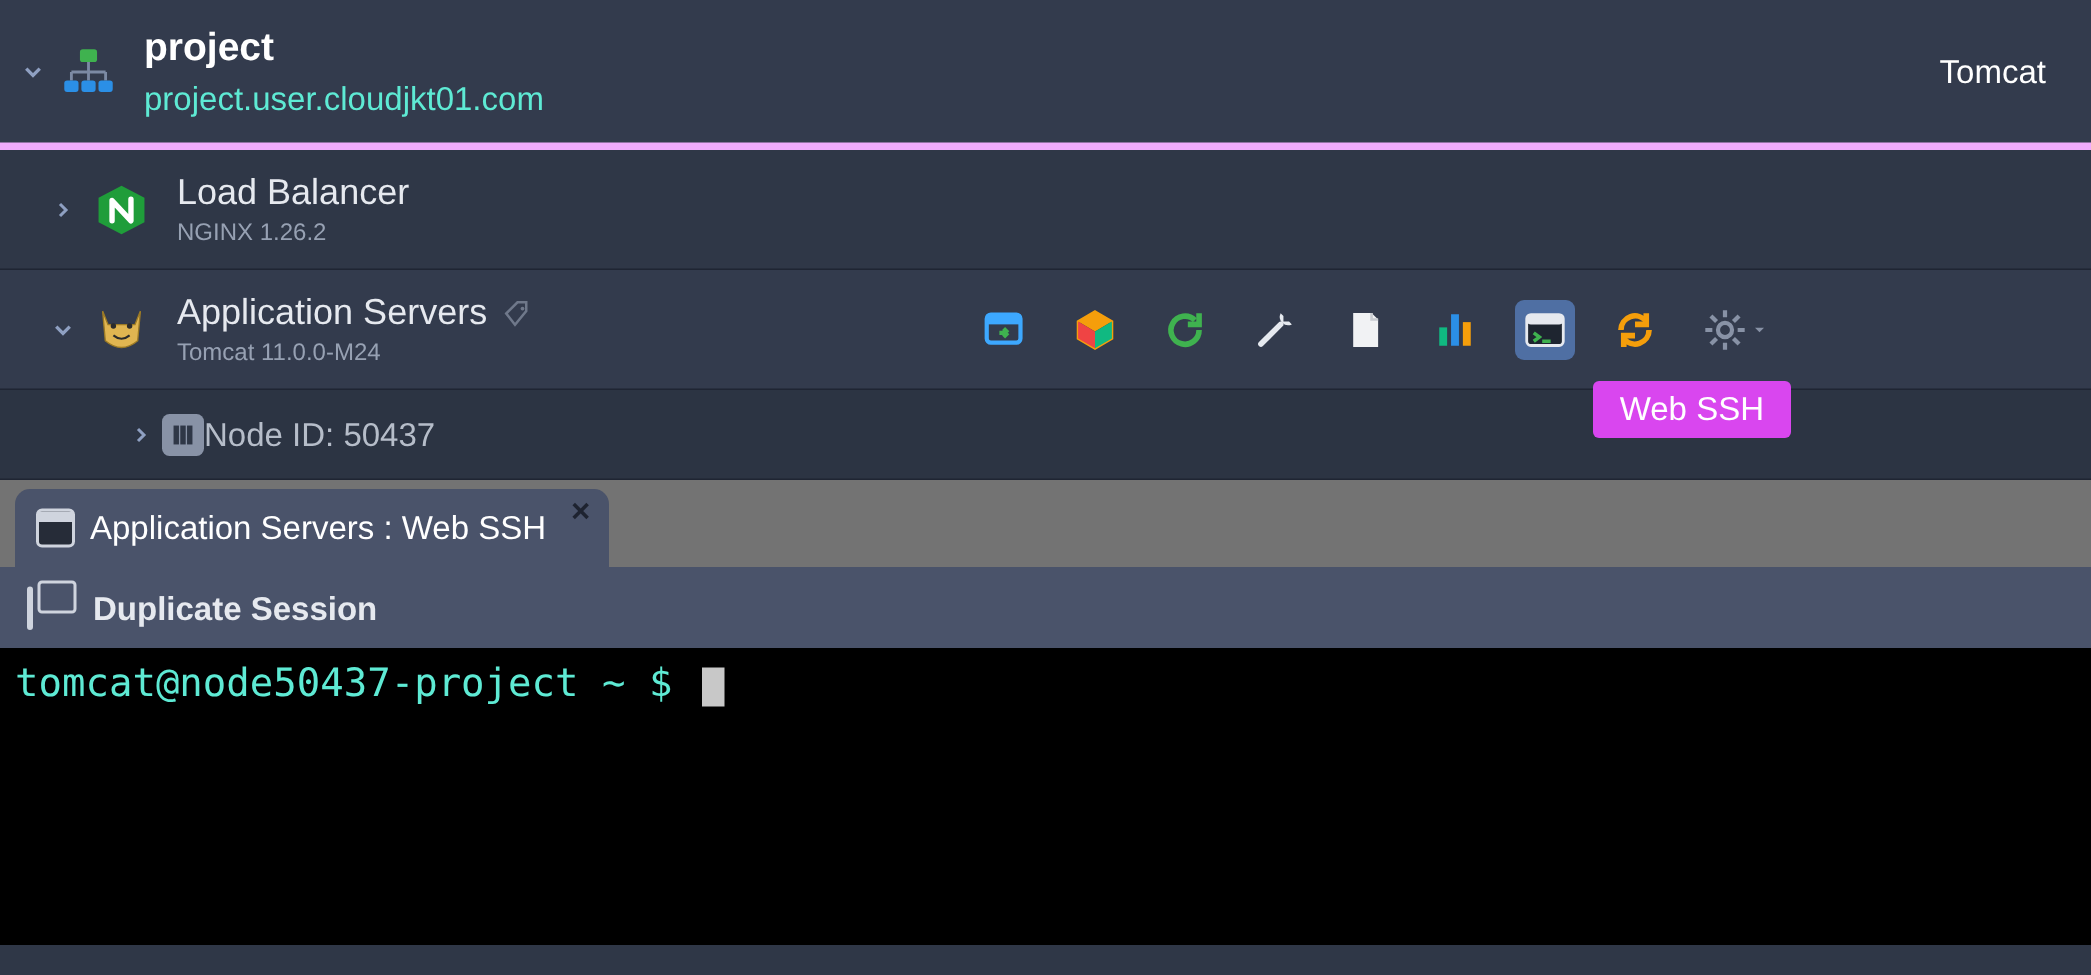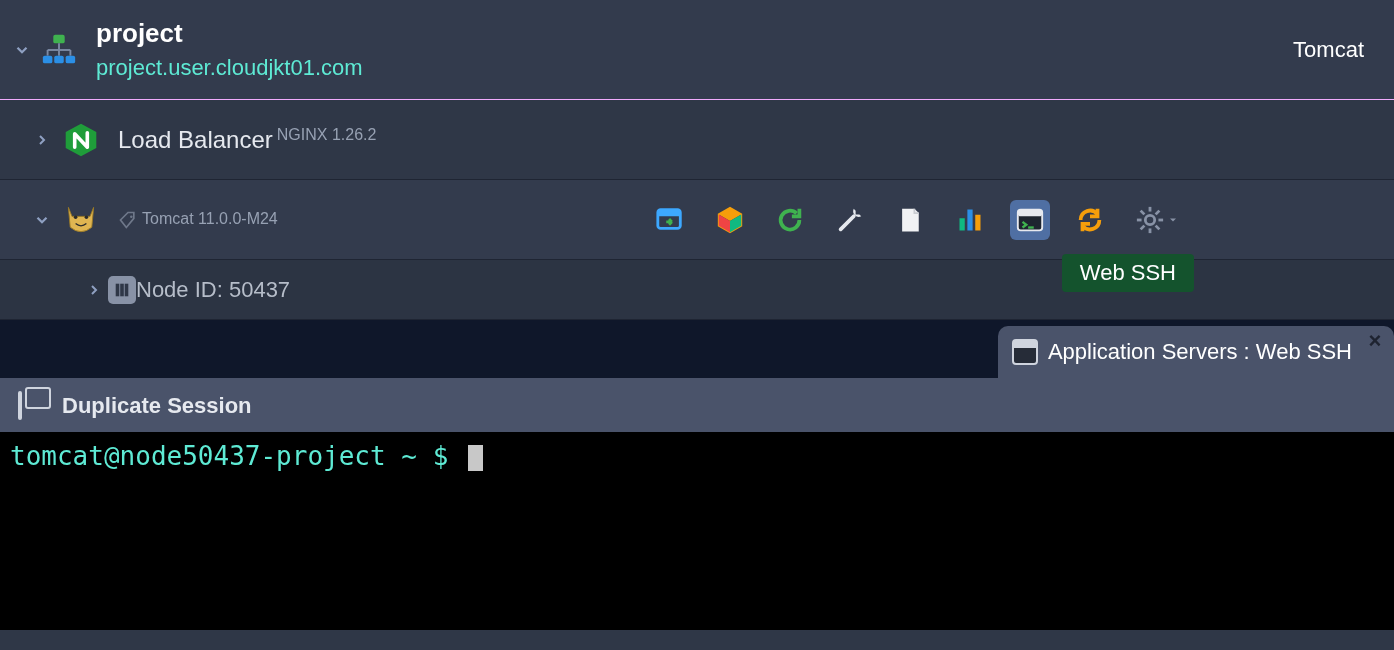--- a/index.html
+++ b/index.html
@@ -12,21 +12,21 @@
     overflow: hidden;
   }
 
   
   .env-row {
     display: flex;
     align-items: center;
     height: 100px;
     padding: 0 30px 0 8px;
     background: #333b4d;
-    border-bottom: 1px solid #f0abfc;
+    border-bottom: 5px solid #f0abfc;
   }
   .chev {
     width: 28px; height: 28px;
     display: flex; align-items: center; justify-content: center;
     cursor: pointer;
   }
   .env-icon {
     width: 38px; height: 38px;
     margin: 0 18px 0 4px;
     display:flex; align-items:center; justify-content:center;
@@ -44,21 +44,21 @@
     border-bottom:1px solid #1f2533;
     background:#2f3747;
     position:relative;
   }
   .layer-row.hovered { background:#333b4d; }
   .layer-icon {
     width:38px; height:38px;
     margin: 0 18px 0 6px;
     display:flex; align-items:center; justify-content:center;
   }
-  .layer-text { display:flex; gap:4px; }
+  .layer-text { display:flex; flex-direction:column; gap:4px; }
   .layer-title { color:#e6e9ef; font-size:24px; display:flex; align-items:center; gap:10px;}
   .layer-sub   { color:#97a1b3; font-size:16px; }
   .tag-icon { width:20px; height:20px; opacity:.6; }
 
   .layer-toolbar {
     margin-left:auto;
     display:flex;
     gap:20px;
     align-items:center;
     padding-right:210px;
@@ -67,21 +67,21 @@
   .tb-btn {
     width:40px; height:40px; border-radius:6px;
     display:flex; align-items:center; justify-content:center;
     cursor:pointer;
   }
   .tb-btn.active { background:#4f6fa3; }
 
   .tooltip {
     position:absolute;
     top:54px; right:200px;
-    background:#14532d;
+    background:#d946ef;
     color:#fff;
     font-size:22px;
     padding:6px 18px;
     border-radius:4px;
     white-space:nowrap;
   }
 
   
   .node-row {
     display:flex; align-items:center;
@@ -94,26 +94,25 @@
   }
   .node-badge {
     width:28px; height:28px; border-radius:5px;
     background:#8892a6;
     display:flex; align-items:center; justify-content:center;
   }
 
   
   .tabbar {
     height:60px;
-    background:#0f172a;
+    background:#737373;
     display:flex;
     align-items:flex-end;
     padding-left:10px;
     border-bottom:2px solid #4a536a;
-    justify-content:flex-end;
   }
   .tab {
     height:52px;
     background:#4a536a;
     border-radius:10px 10px 0 0;
     display:flex; align-items:center;
     padding:0 42px 0 14px;
     gap:10px;
     position:relative;
     cursor:pointer;
@@ -224,20 +223,21 @@
   <div class="layer-icon">
     <svg width="36" height="36" viewBox="0 0 40 40">
       <path d="M6 6 l4 10 h20 l4 -10 l-2 22 q-12 10 -24 0 z" fill="#e0b551" stroke="#9c7a25" stroke-width="1"></path>
       <circle cx="14" cy="17" r="2" fill="#2b2b2b"></circle>
       <circle cx="26" cy="17" r="2" fill="#2b2b2b"></circle>
       <path d="M14 24 q6 5 12 0" fill="none" stroke="#2b2b2b" stroke-width="1.5"></path>
     </svg>
   </div>
   <div class="layer-text">
     <div class="layer-title">
+      <span>Application Servers</span>
       <span class="tag-icon">
         <svg width="20" height="20" viewBox="0 0 24 24">
             <path d="M3 12 L12 3 h7 v7 L10 21 z" fill="none" stroke="#97a1b3" stroke-width="2"></path>
             <circle cx="16" cy="8" r="1.5" fill="#97a1b3"></circle>
           </svg>
       </span>
     </div>
     <div class="layer-sub">Tomcat 11.0.0-M24</div>
   </div>
 

